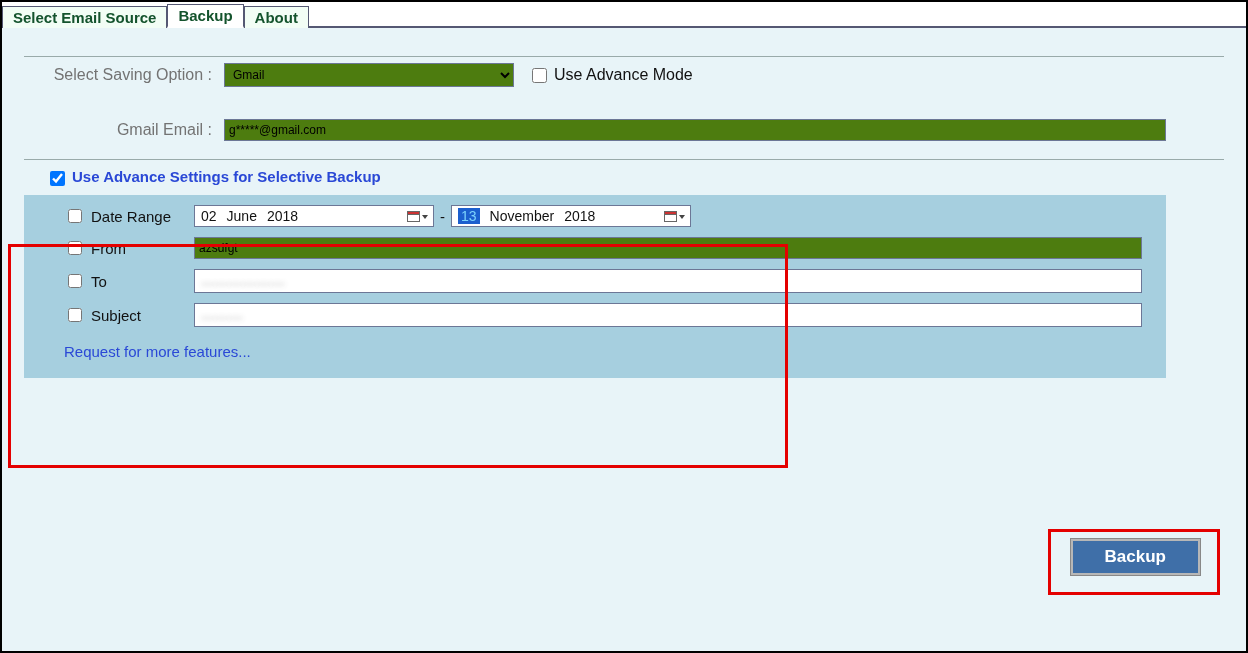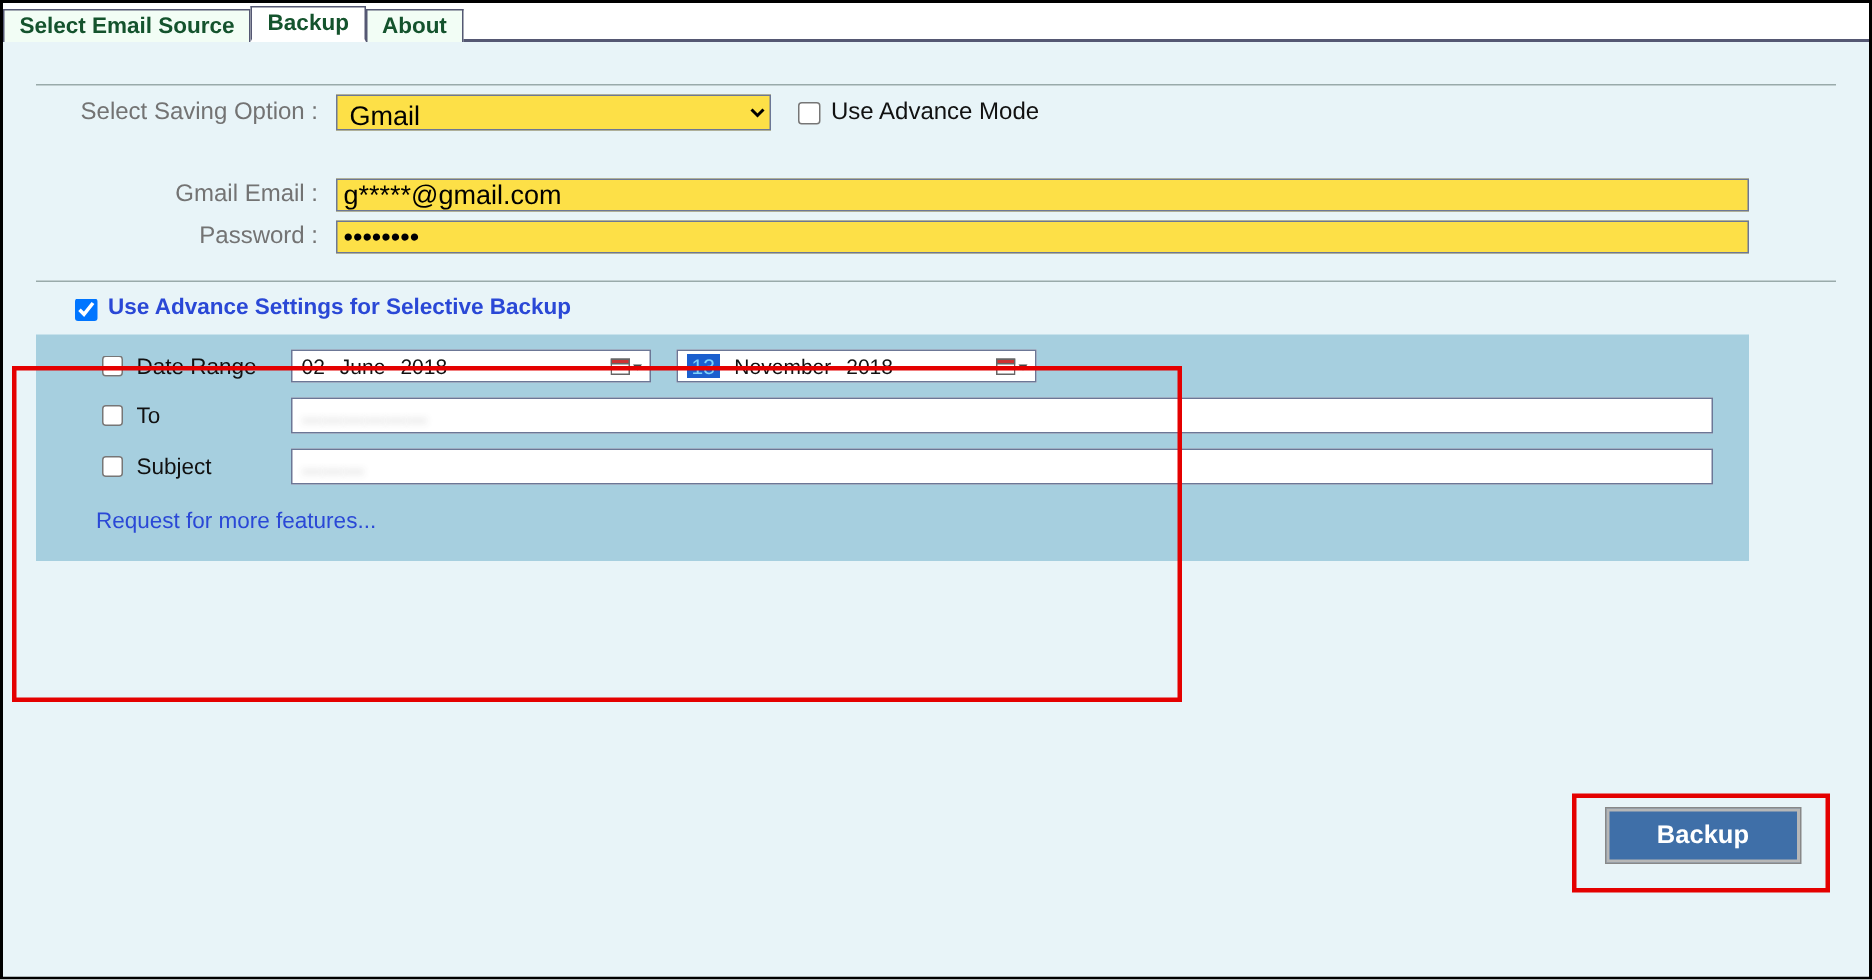--- a/index.html
+++ b/index.html
@@ -70,23 +70,23 @@
     font-size: 16px;
     color: #737373;
   }
   .field-col {
     display: flex;
     align-items: center;
     gap: 14px;
   }
   select, input[type=text], input[type=password] {
     font-family: inherit;
-    font-size: 18px;
+    font-size: 12px;
     border: 1px solid #6c7796;
-    background: #fde047;
+    background: #4d7c0f;
     padding: 2px 4px;
     height: 22px;
   }
   select { height: 24px; }
   .chk {
     display: flex;
     align-items: center;
     gap: 4px;
     font-size: 16px;
   }
@@ -233,26 +233,20 @@
 
     <div style="height:26px"></div>
 
     <div class="row">
       <div class="label-col">Gmail Email :</div>
       <div class="field-col">
         <input type="text" class="wide-input" value="g*****@gmail.com" style="">
       </div>
     </div>
 
-    <div class="row">
-      <div class="label-col">Password :</div>
-      <div class="field-col">
-        <input type="text" class="wide-input" value="••••••••" style="">
-      </div>
-    </div>
 
     <div class="hr" style="margin-top:18px"></div>
 
     <div class="adv-wrap">
       <label class="adv-header">
         <input type="checkbox" checked="" style="">
         <span>Use Advance Settings for Selective Backup</span>
       </label>
 
       <div class="adv-panel">
@@ -290,20 +284,27 @@
                   <rect x="0.5" y="1.5" width="12" height="10" fill="#fff" stroke="#666"></rect>
                   <rect x="0.5" y="1.5" width="12" height="3" fill="#c33" stroke="#666"></rect>
                 </svg>
               <svg width="8" height="13" viewBox="0 0 8 13">
                   <path d="M1 5 L4 9 L7 5 Z" fill="#444"></path>
                 </svg>
             </span>
           </div>
         </div>
 
+        <div class="adv-row">
+          <label class="adv-chk">
+            <input type="checkbox" style="">
+            <span>From</span>
+          </label>
+          <input type="text" class="adv-input" value="azsdfgt" style="">
+        </div>
 
         <div class="adv-row">
           <label class="adv-chk">
             <input type="checkbox" style="">
             <span>To</span>
           </label>
           <div class="adv-input blurred">………………</div>
         </div>
 
         <div class="adv-row">

